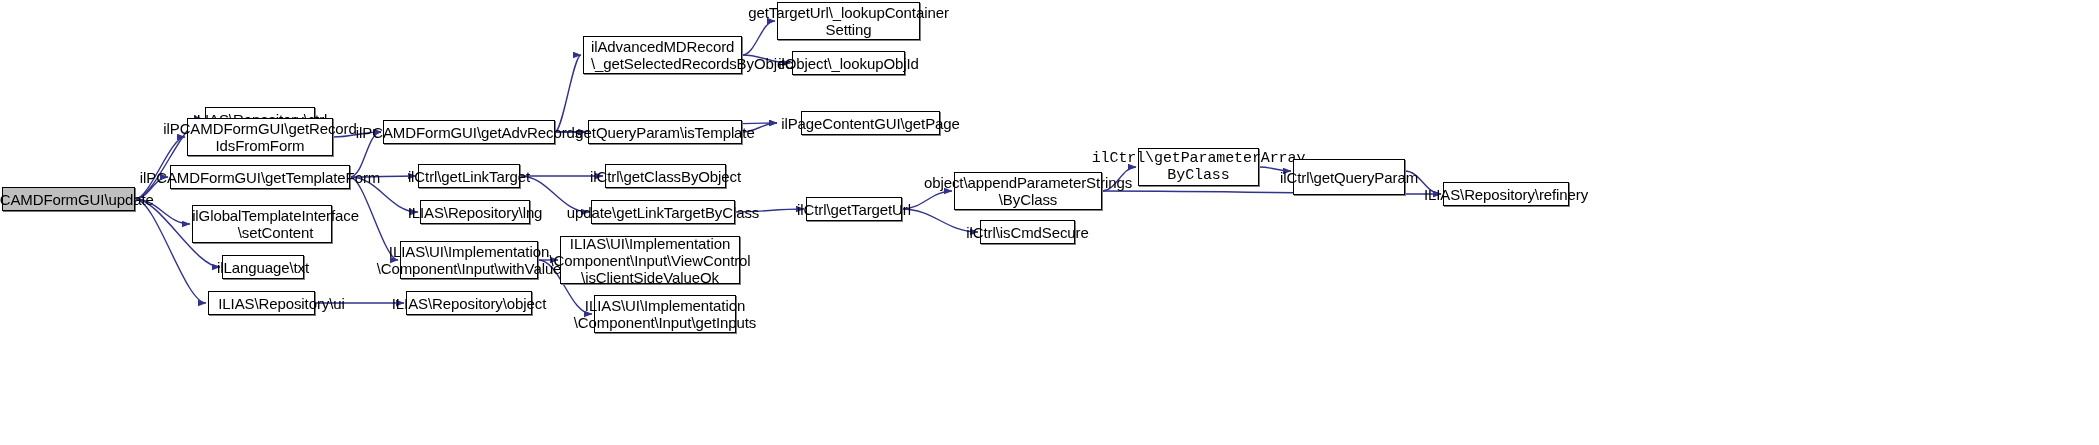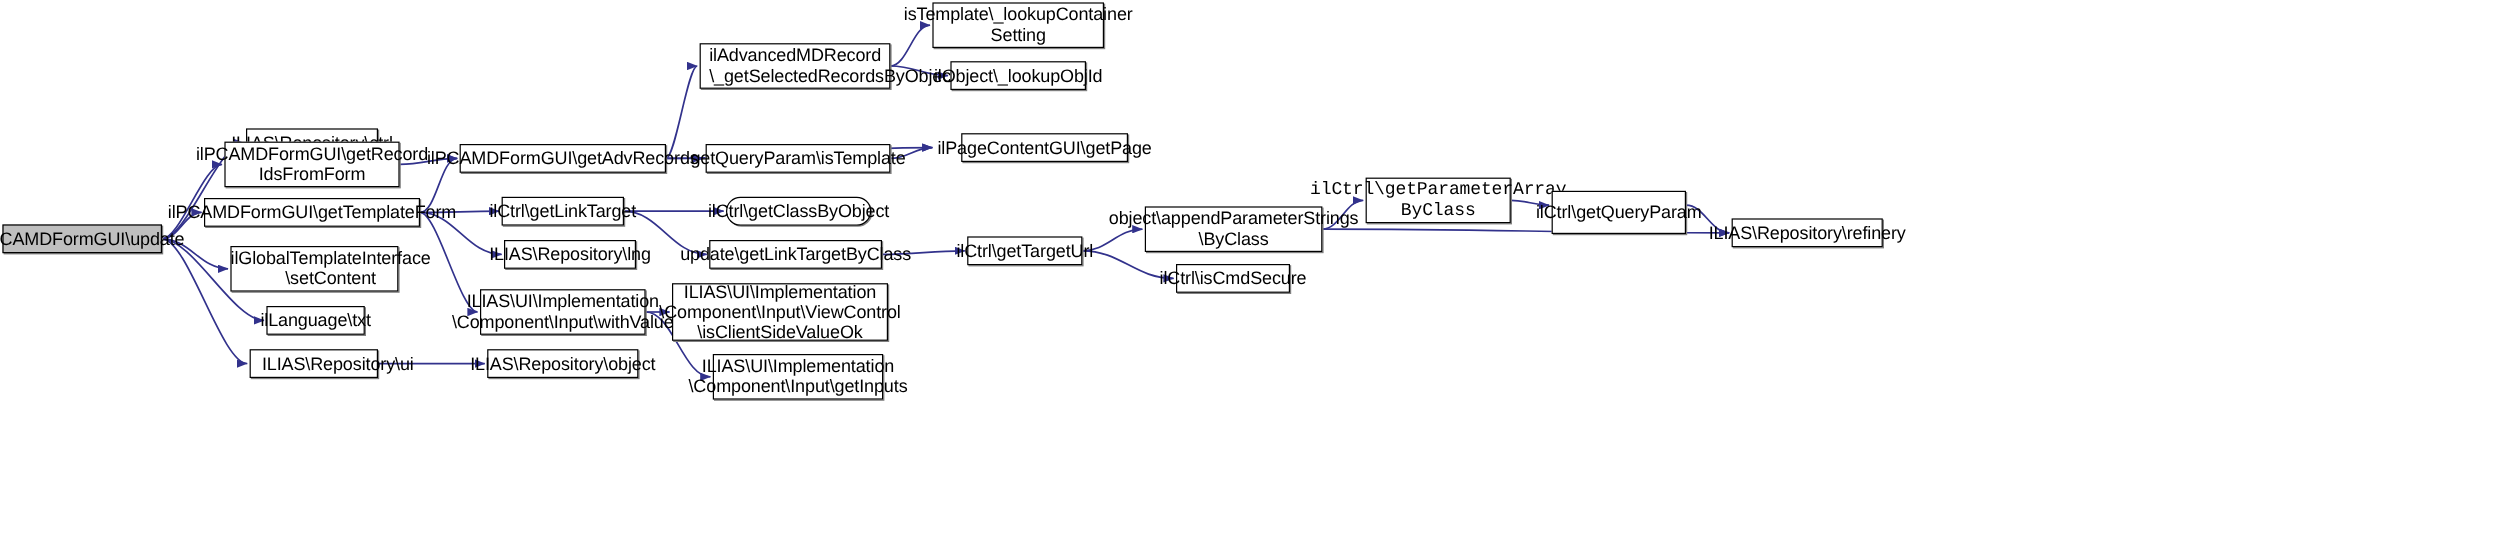--- a/index.html
+++ b/index.html
@@ -112,28 +112,28 @@
       <div class="gnode thick" style="left: 208px; top: 291px; width: 107px; height: 24px; padding-left: 40px;"><span class="nlabel">ILIAS\Repository\ui</span></div>
       <div class="gnode thick" style="left: 383px; top: 120px; width: 172px; height: 24px;"><span class="nlabel">ilPCAMDFormGUI\getAdvRecords</span></div>
       <div class="gnode thick" style="left: 418px; top: 164px; width: 102px; height: 24px;"><span class="nlabel">ilCtrl\getLinkTarget</span></div>
       <div class="gnode thick" style="left: 420px; top: 200px; width: 110px; height: 24px;"><span class="nlabel">ILIAS\Repository\lng</span></div>
       <div class="gnode thick" style="left: 400px; top: 241px; width: 138px; height: 38px;"><span class="nlabel">ILIAS\UI\Implementation
 \Component\Input\withValue</span></div>
       <div class="gnode thick" style="left: 406px; top: 291px; width: 126px; height: 24px;"><span class="nlabel">ILIAS\Repository\object</span></div>
       <div class="gnode thick leftalign" style="left: 583px; top: 36px; width: 159px; height: 38px;"><span class="nlabel">ilAdvancedMDRecord
 \_getSelectedRecordsByObject</span></div>
       <div class="gnode thick" style="left: 588px; top: 120px; width: 154px; height: 24px;"><span class="nlabel">getQueryParam\isTemplate</span></div>
-      <div class="gnode thick" style="left: 605px; top: 164px; width: 121px; height: 24px; border-radius: 12px;"><span class="nlabel">ilCtrl\getClassByObject</span></div>
+      <div class="gnode thick" style="left: 605px; top: 164px; width: 121px; height: 24px;"><span class="nlabel">ilCtrl\getClassByObject</span></div>
       <div class="gnode thick" style="left: 591px; top: 200px; width: 144px; height: 24px;"><span class="nlabel">update\getLinkTargetByClass</span></div>
       <div class="gnode thick" style="left: 560px; top: 236px; width: 180px; height: 48px;"><span class="nlabel">ILIAS\UI\Implementation
 \Component\Input\ViewControl
 \isClientSideValueOk</span></div>
       <div class="gnode thick" style="left: 594px; top: 295px; width: 142px; height: 38px;"><span class="nlabel">ILIAS\UI\Implementation
 \Component\Input\getInputs</span></div>
-      <div class="gnode thick" style="left: 777px; top: 2px; width: 143px; height: 38px;"><span class="nlabel">isTemplate\_lookupContainer
+      <div class="gnode thick" style="left: 777px; top: 2px; width: 143px; height: 38px;"><span class="nlabel">getTargetUrl\_lookupContainer
 Setting</span></div>
       <div class="gnode thick" style="left: 792px; top: 51px; width: 113px; height: 24px;"><span class="nlabel">ilObject\_lookupObjId</span></div>
       <div class="gnode thick" style="left: 801px; top: 111px; width: 139px; height: 24px;"><span class="nlabel">ilPageContentGUI\getPage</span></div>
       <div class="gnode thick" style="left: 806px; top: 197px; width: 96px; height: 24px;"><span class="nlabel">ilCtrl\getTargetUrl</span></div>
       <div class="gnode thick" style="left: 954px; top: 172px; width: 148px; height: 38px;"><span class="nlabel">object\appendParameterStrings
 \ByClass</span></div>
       <div class="gnode thick" style="left: 980px; top: 220px; width: 95px; height: 24px;"><span class="nlabel">ilCtrl\isCmdSecure</span></div>
       <div class="gnode thick" style="left: 1138px; top: 148px; width: 121px; height: 38px; font-family: Liberation Mono, monospace;"><span class="nlabel">ilCtrl\getParameterArray
 ByClass</span></div>
       <div class="gnode thick" style="left: 1293px; top: 159px; width: 112px; height: 36px;"><span class="nlabel">ilCtrl\getQueryParam</span></div>

